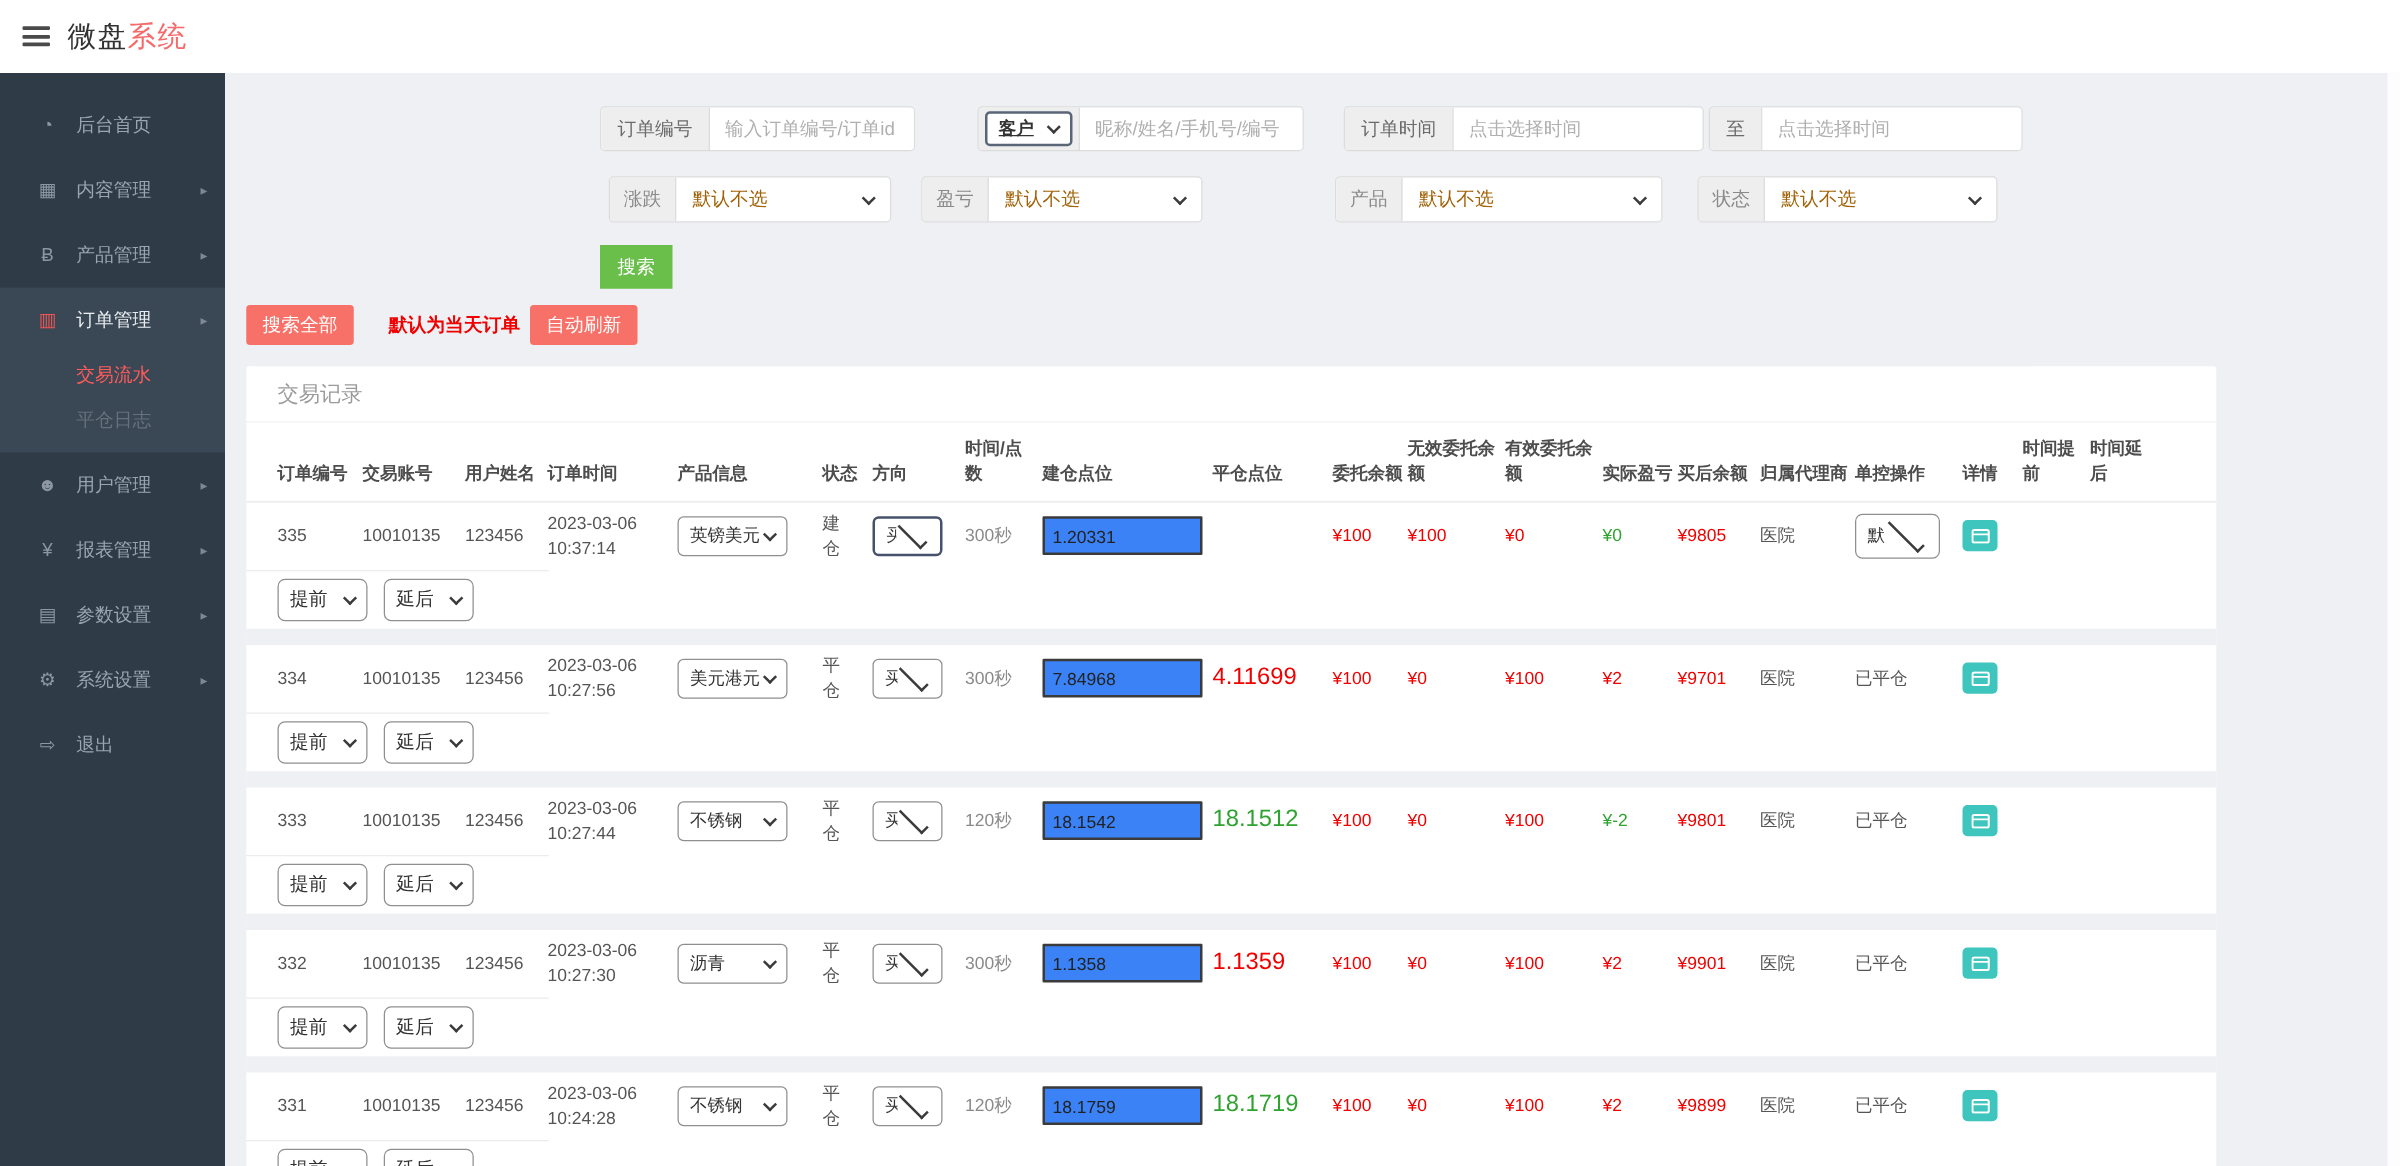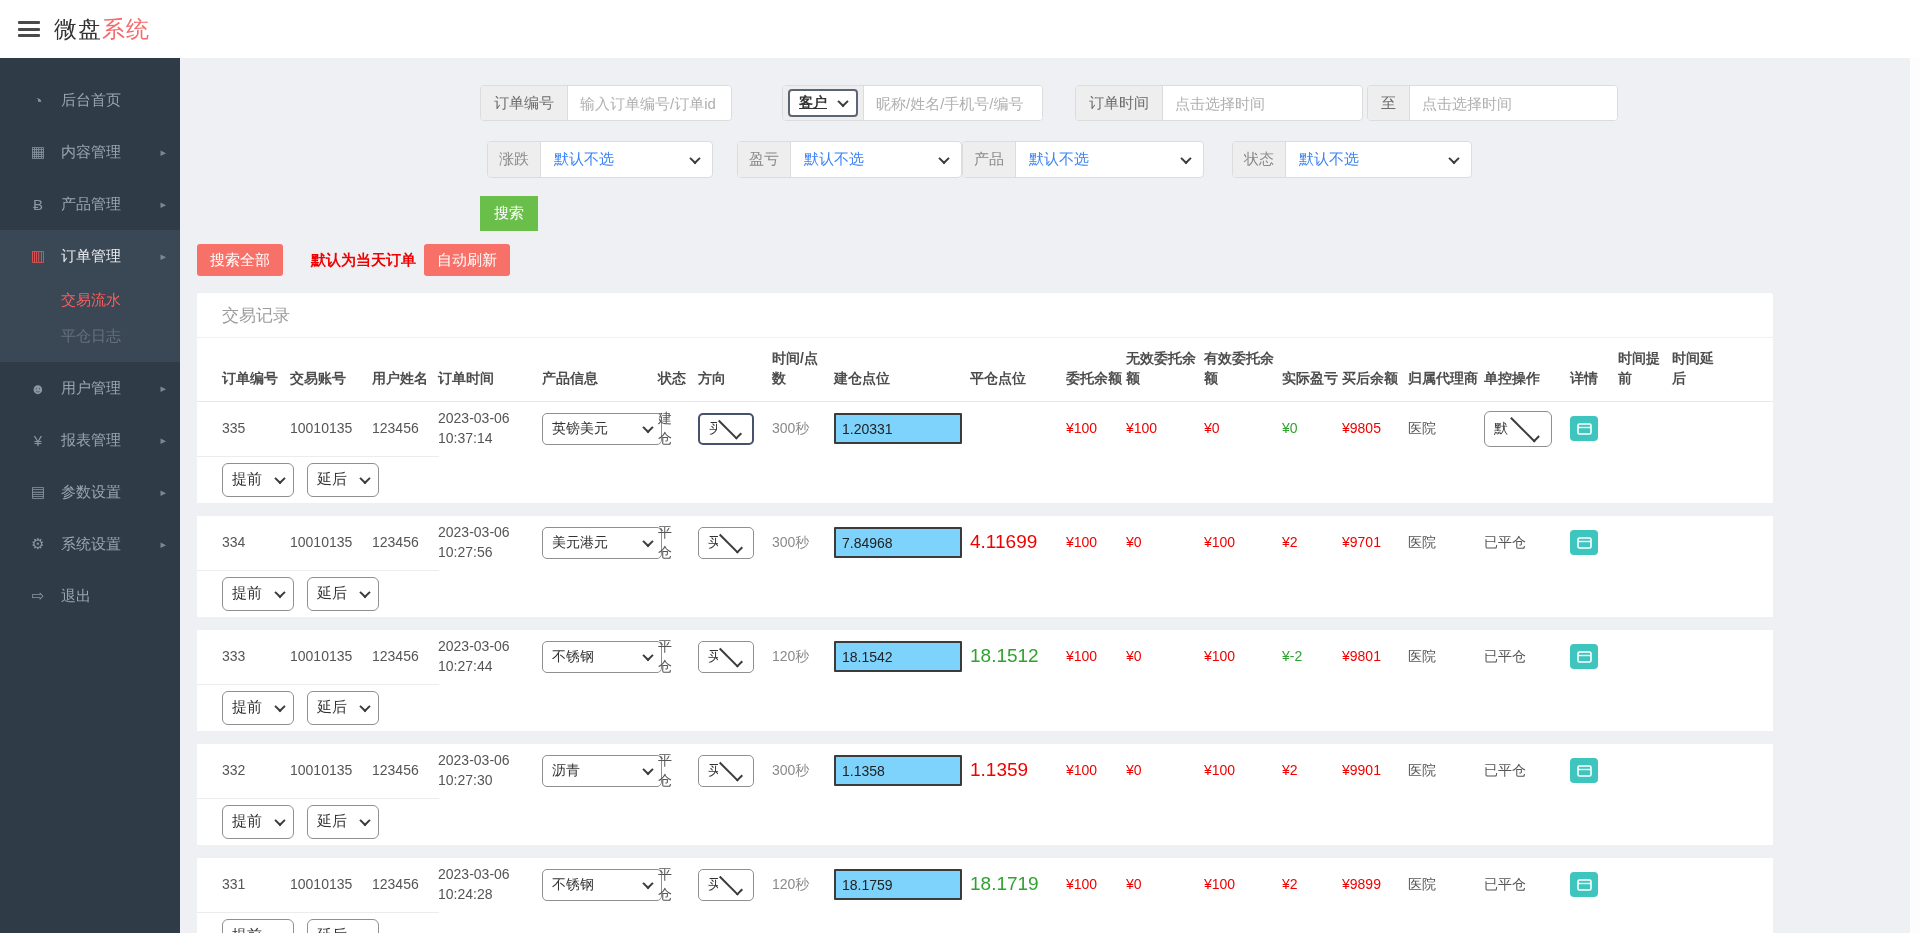--- a/index.html
+++ b/index.html
@@ -50,21 +50,21 @@
     transform:rotate(45deg) translate(-1px,-1px);display:inline-block;flex:none;}
   .fselect{display:flex;align-items:center;justify-content:space-between;background:#fff;
     border:1px solid #8f8f8f;border-radius:4px;padding:0 9px;cursor:pointer;color:#333;font-size:15px;}
   .cust-wrap{background:#eeeeee;border-right:1px solid #dcdcdc;display:flex;align-items:center;padding:0 5px;}
   .cust-sel{height:28px;width:70px;border-width:2px;border-color:#5a6678;border-radius:4px;font-weight:bold;font-size:14px;text-decoration:underline;}
   .selgroup{display:flex;align-items:stretch;height:37px;border:1px solid #dcdcdc;border-radius:4px;
     background:#fff;overflow:hidden;}
   .selgroup .glabel{background:#eeeeee;border-right:1px solid #dcdcdc;color:#8a8a8a;font-size:15px;
     display:flex;align-items:center;padding:0 11px;white-space:nowrap;}
   .selgroup .selbody{display:flex;align-items:center;justify-content:space-between;padding:0 13px;
-    color:#3b82f6;font-size:15px;cursor:pointer;}
+    color:#a16207;font-size:15px;cursor:pointer;}
   .btn{border:none;border-radius:0;color:#fff;font-size:15px;cursor:pointer;font-family:inherit;}
   .btn-search{background:#6abf4b;width:58px;height:35px;margin:18px 0 0 300px;display:block;}
   .action-row{display:flex;align-items:center;margin:13px 0 0 17px;height:32px;}
   .btn-salmon{background:#f87168;height:32px;padding:0 13px;border-radius:3px;font-size:15px;}
   .today-note{color:#f00000;font-weight:bold;font-size:15px;margin:0 8px 0 28px;}
 
   
   .panel{margin:17px 0 0 17px;width:1576px;background:#fff;border-radius:2px;}
   .panel-title{height:45px;display:flex;align-items:center;padding-left:25px;color:#9b9b9b;
     font-size:17px;border-bottom:1px solid #f1f1f1;}
@@ -74,26 +74,26 @@
   .th{font-size:14px;font-weight:bold;color:#4d4d4d;line-height:1.45;}
   .cell{font-size:14px;color:#555;line-height:1.4;}
   .cell.gray{color:#8a8a8a;}
   .red{color:#f20000;}
   .green{color:#2fa32f;}
   .big{font-size:19px;}
   .mrow{height:54px;}
   .sep{border-bottom:1px solid #ececec;width:242px;}
   .subrow{height:46px;display:flex;align-items:center;gap:13px;padding-left:25px;}
   .spacer{height:13px;background:#eef0f3;}
-  .prod-sel{width:120px;height:32px;border-radius:5px;font-size:14px;}
+  .prod-sel{width:88px;height:32px;border-radius:5px;font-size:14px;}
   .dir-sel{width:56px;height:32px;border-radius:5px;font-size:14px;overflow:hidden;}
   .dir-sel span{white-space:nowrap;overflow:hidden;width:26px;}
   .dir-sel.focus{border:2px solid #46526b;}
   .open-input{width:128px;height:31px;border:2px solid #3b3b3b;border-radius:1px;font-size:14px;
-    padding:0 6px;color:#222;outline:none;font-family:inherit;background:#7dd3fc;}
+    padding:0 6px;color:#222;outline:none;font-family:inherit;background:#3b82f6;}
   .ctl-sel{width:68px;height:36px;border-radius:6px;font-size:14px;overflow:hidden;}
   .ctl-sel span{white-space:nowrap;overflow:hidden;width:34px;}
   .tf-sel{width:72px;height:34px;border-radius:6px;font-size:15px;}
   .detail-btn{width:28px;height:25px;background:#3dc5be;border:none;border-radius:4px;cursor:pointer;
     display:flex;align-items:center;justify-content:center;}
   .vtext{width:18px;}
   .scroll-strip{position:fixed;top:58px;right:0;width:10px;bottom:0;background:#fdfdfd;z-index:30;}
 </style>
 </head>
 <body>
@@ -210,21 +210,21 @@
           <span class="chev"></span>
         </span>
       </div>
       <div class="selgroup" style="width:225px;margin-left:24px">
         <span class="glabel">盈亏</span>
         <span class="selbody" style="flex:1">
           <span>默认不选</span>
           <span class="chev"></span>
         </span>
       </div>
-      <div class="selgroup" style="width:242px;">
+      <div class="selgroup" style="width:262px;margin-left:106px">
         <span class="glabel">产品</span>
         <span class="selbody" style="flex:1">
           <span>默认不选</span>
           <span class="chev"></span>
         </span>
       </div>
       <div class="selgroup" style="width:240px;margin-left:28px">
         <span class="glabel">状态</span>
         <span class="selbody" style="flex:1">
           <span>默认不选</span>

